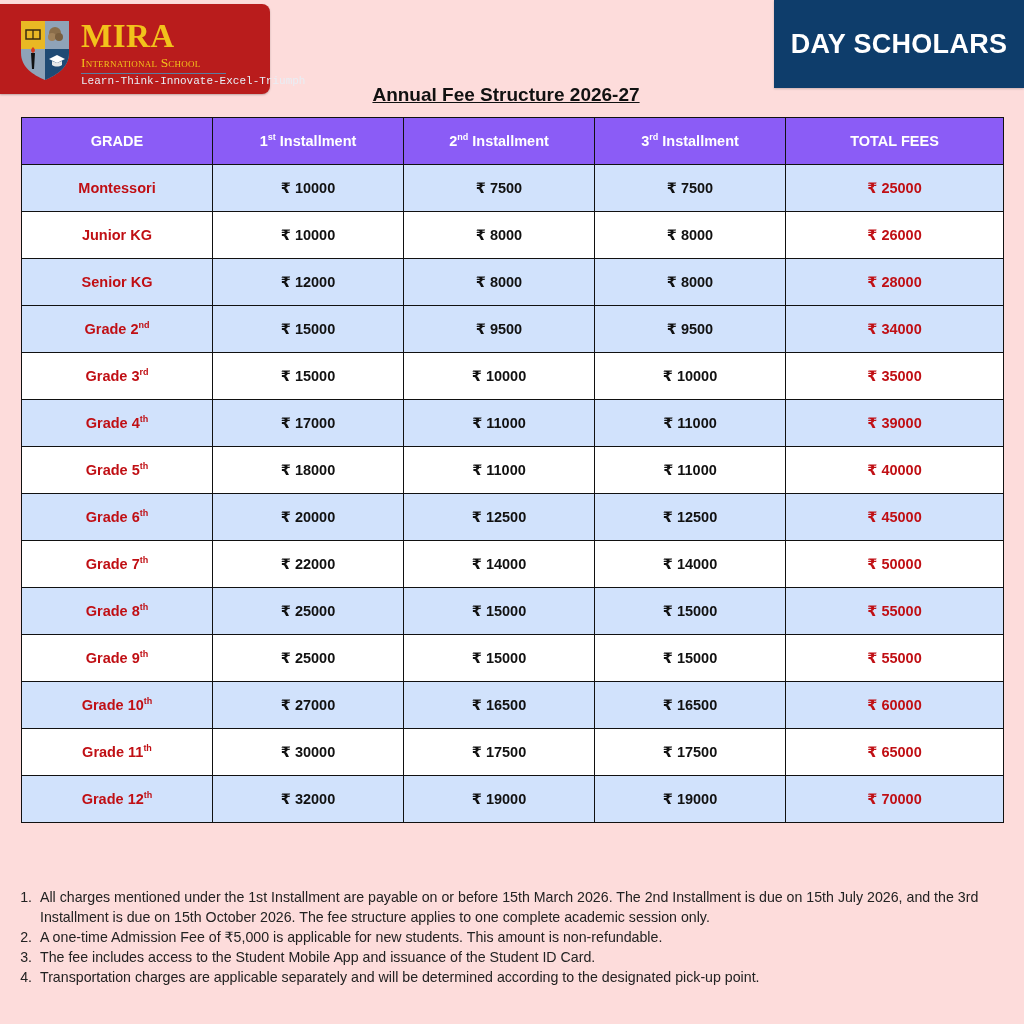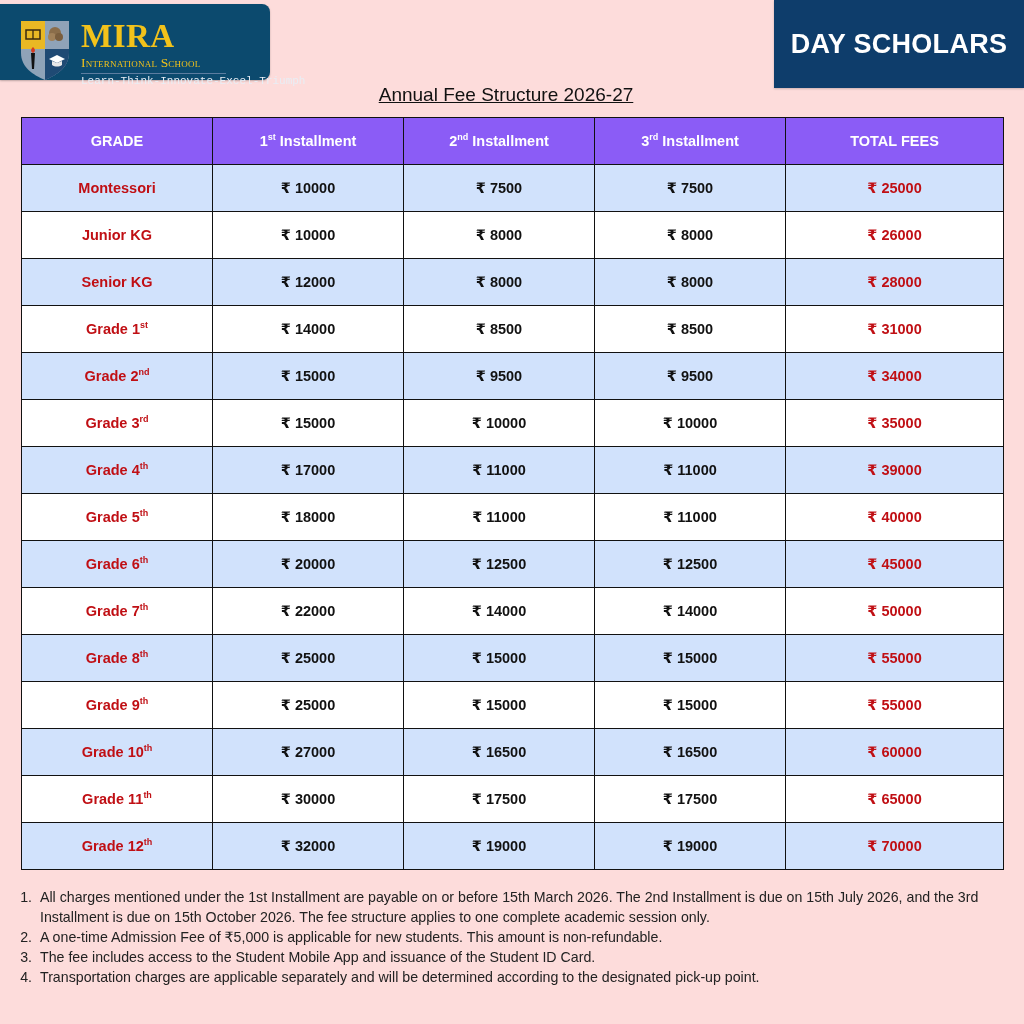--- a/index.html
+++ b/index.html
@@ -4,22 +4,22 @@
 <style>
   html, body { margin: 0; padding: 0; }
   body {
     width: 1024px; height: 1024px; overflow: hidden;
     background: #fddcdb;
     font-family: "Liberation Sans", "DejaVu Sans", sans-serif;
     position: relative;
     color: #1a1a1a;
   }
   .logo-card {
-    position: absolute; left: 0; top: 4px; width: 270px; height: 76px;
-    background: #0c4a6e; border-radius: 0 8px 8px 0;
+    position: absolute; left: 0; top: 4px; width: 270px; height: 90px;
+    background: #b91c1c; border-radius: 0 8px 8px 0;
     box-shadow: 0 1px 2px rgba(0,0,0,.25);
   }
   .crest { position: absolute; left: 19px; top: 15px; width: 52px; height: 62px; }
   .logo-name {
     position: absolute; left: 81px; top: 14px;
     font-family: "Liberation Serif", "DejaVu Serif", serif;
     color: #f2c21b; font-size: 33px; font-weight: bold; letter-spacing: 0.5px;
     line-height: 36px;
   }
   .logo-sub {
@@ -36,21 +36,21 @@
   }
   .badge {
     position: absolute; left: 774px; top: 0; width: 250px; height: 88px;
     background: #0e3d6b; color: #fff;
     display: flex; align-items: center; justify-content: center;
     font-size: 27px; font-weight: bold; letter-spacing: 0.3px;
     box-shadow: 0 1px 2px rgba(0,0,0,.2);
   }
   .title {
     position: absolute; left: 0; width: 1012px; top: 84px; text-align: center;
-    font-size: 19px; font-weight: normal; text-decoration: underline; color: #111;
+    font-size: 19px; font-weight: bold; text-decoration: underline; color: #111;
   }
   table.fees {
     position: absolute; left: 21px; top: 117px; width: 982px;
     border-collapse: collapse; table-layout: fixed;
   }
   table.fees th, table.fees td {
     border: 1.5px solid #111; text-align: center; font-weight: bold;
   }
   table.fees th {
     background: #8b5cf6; color: #fff; height: 44px; font-size: 14.5px;
@@ -135,27 +135,20 @@
         <td>₹ 8000</td>
         <td class="total">₹ 26000</td>
       </tr>
       <tr class="blue">
         <td class="grade"><span>Senior KG</span><sup></sup></td>
         <td>₹ 12000</td>
         <td>₹ 8000</td>
         <td>₹ 8000</td>
         <td class="total">₹ 28000</td>
       </tr>
-      <tr class="cream">
-        <td class="grade"><span>Grade 1</span><sup>st</sup></td>
-        <td>₹ 14000</td>
-        <td>₹ 8500</td>
-        <td>₹ 8500</td>
-        <td class="total">₹ 31000</td>
-      </tr>
       <tr class="blue">
         <td class="grade"><span>Grade 2</span><sup>nd</sup></td>
         <td>₹ 15000</td>
         <td>₹ 9500</td>
         <td>₹ 9500</td>
         <td class="total">₹ 34000</td>
       </tr>
       <tr class="cream">
         <td class="grade"><span>Grade 3</span><sup>rd</sup></td>
         <td>₹ 15000</td>

